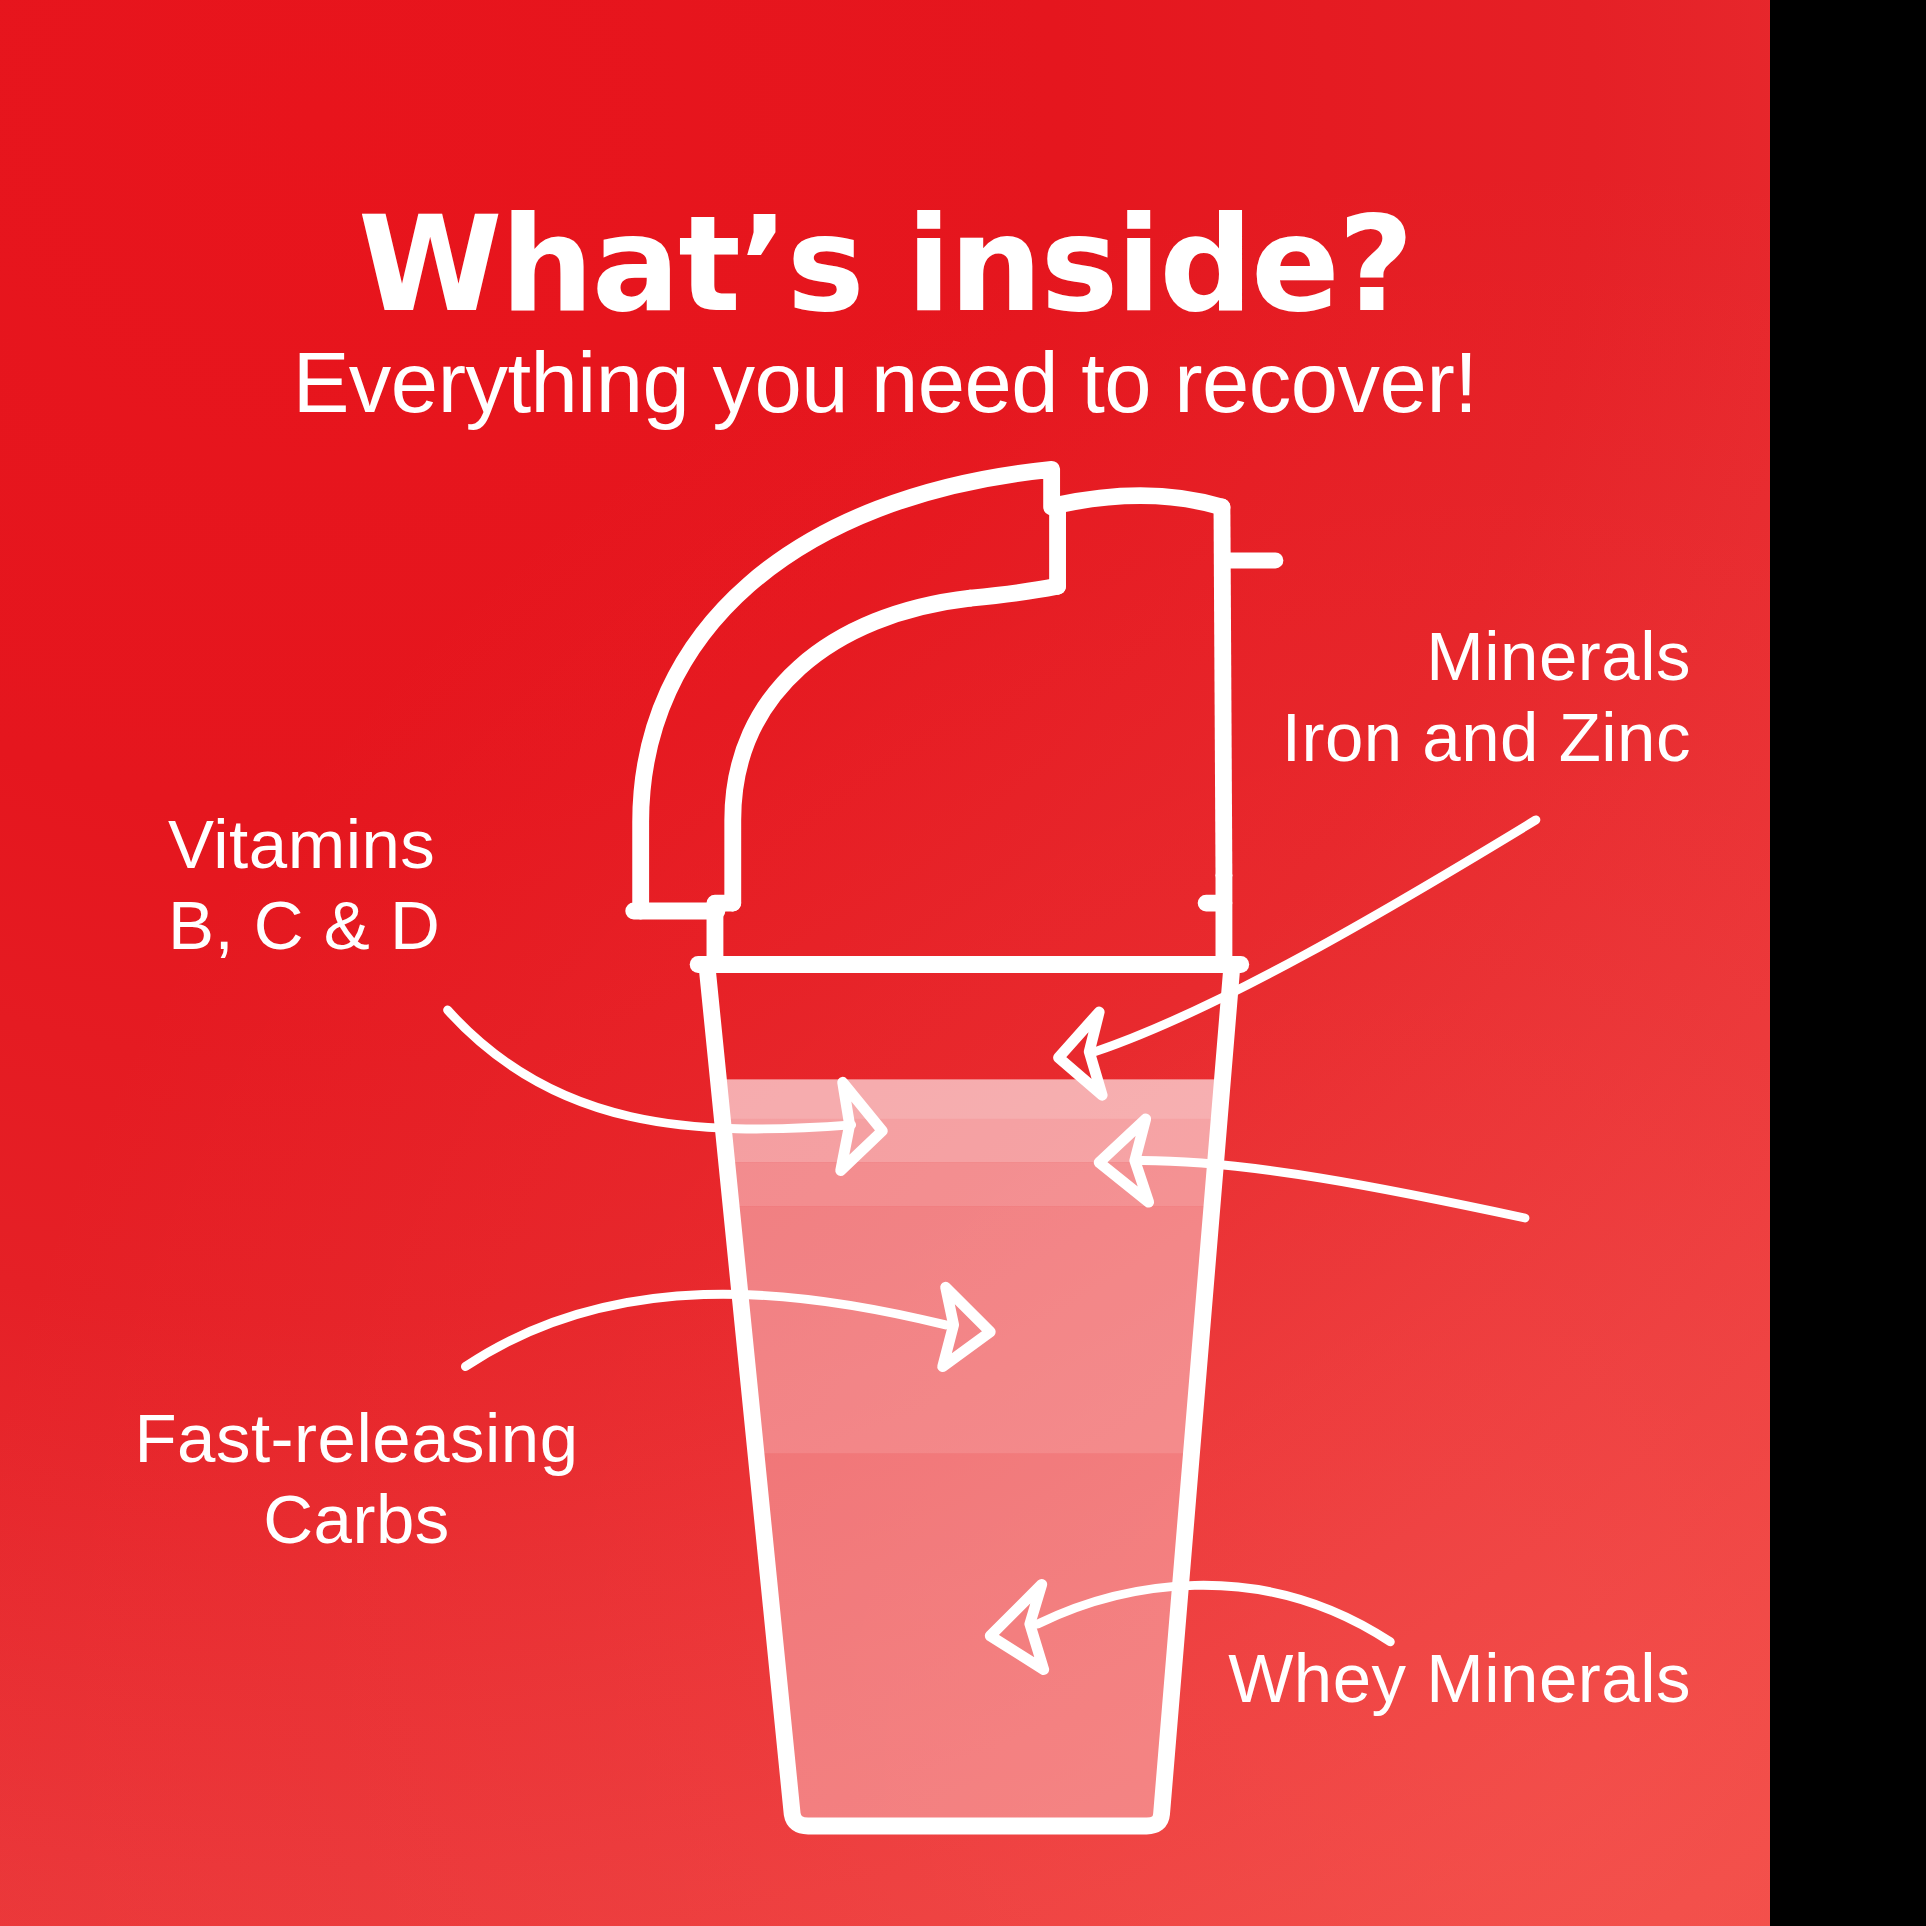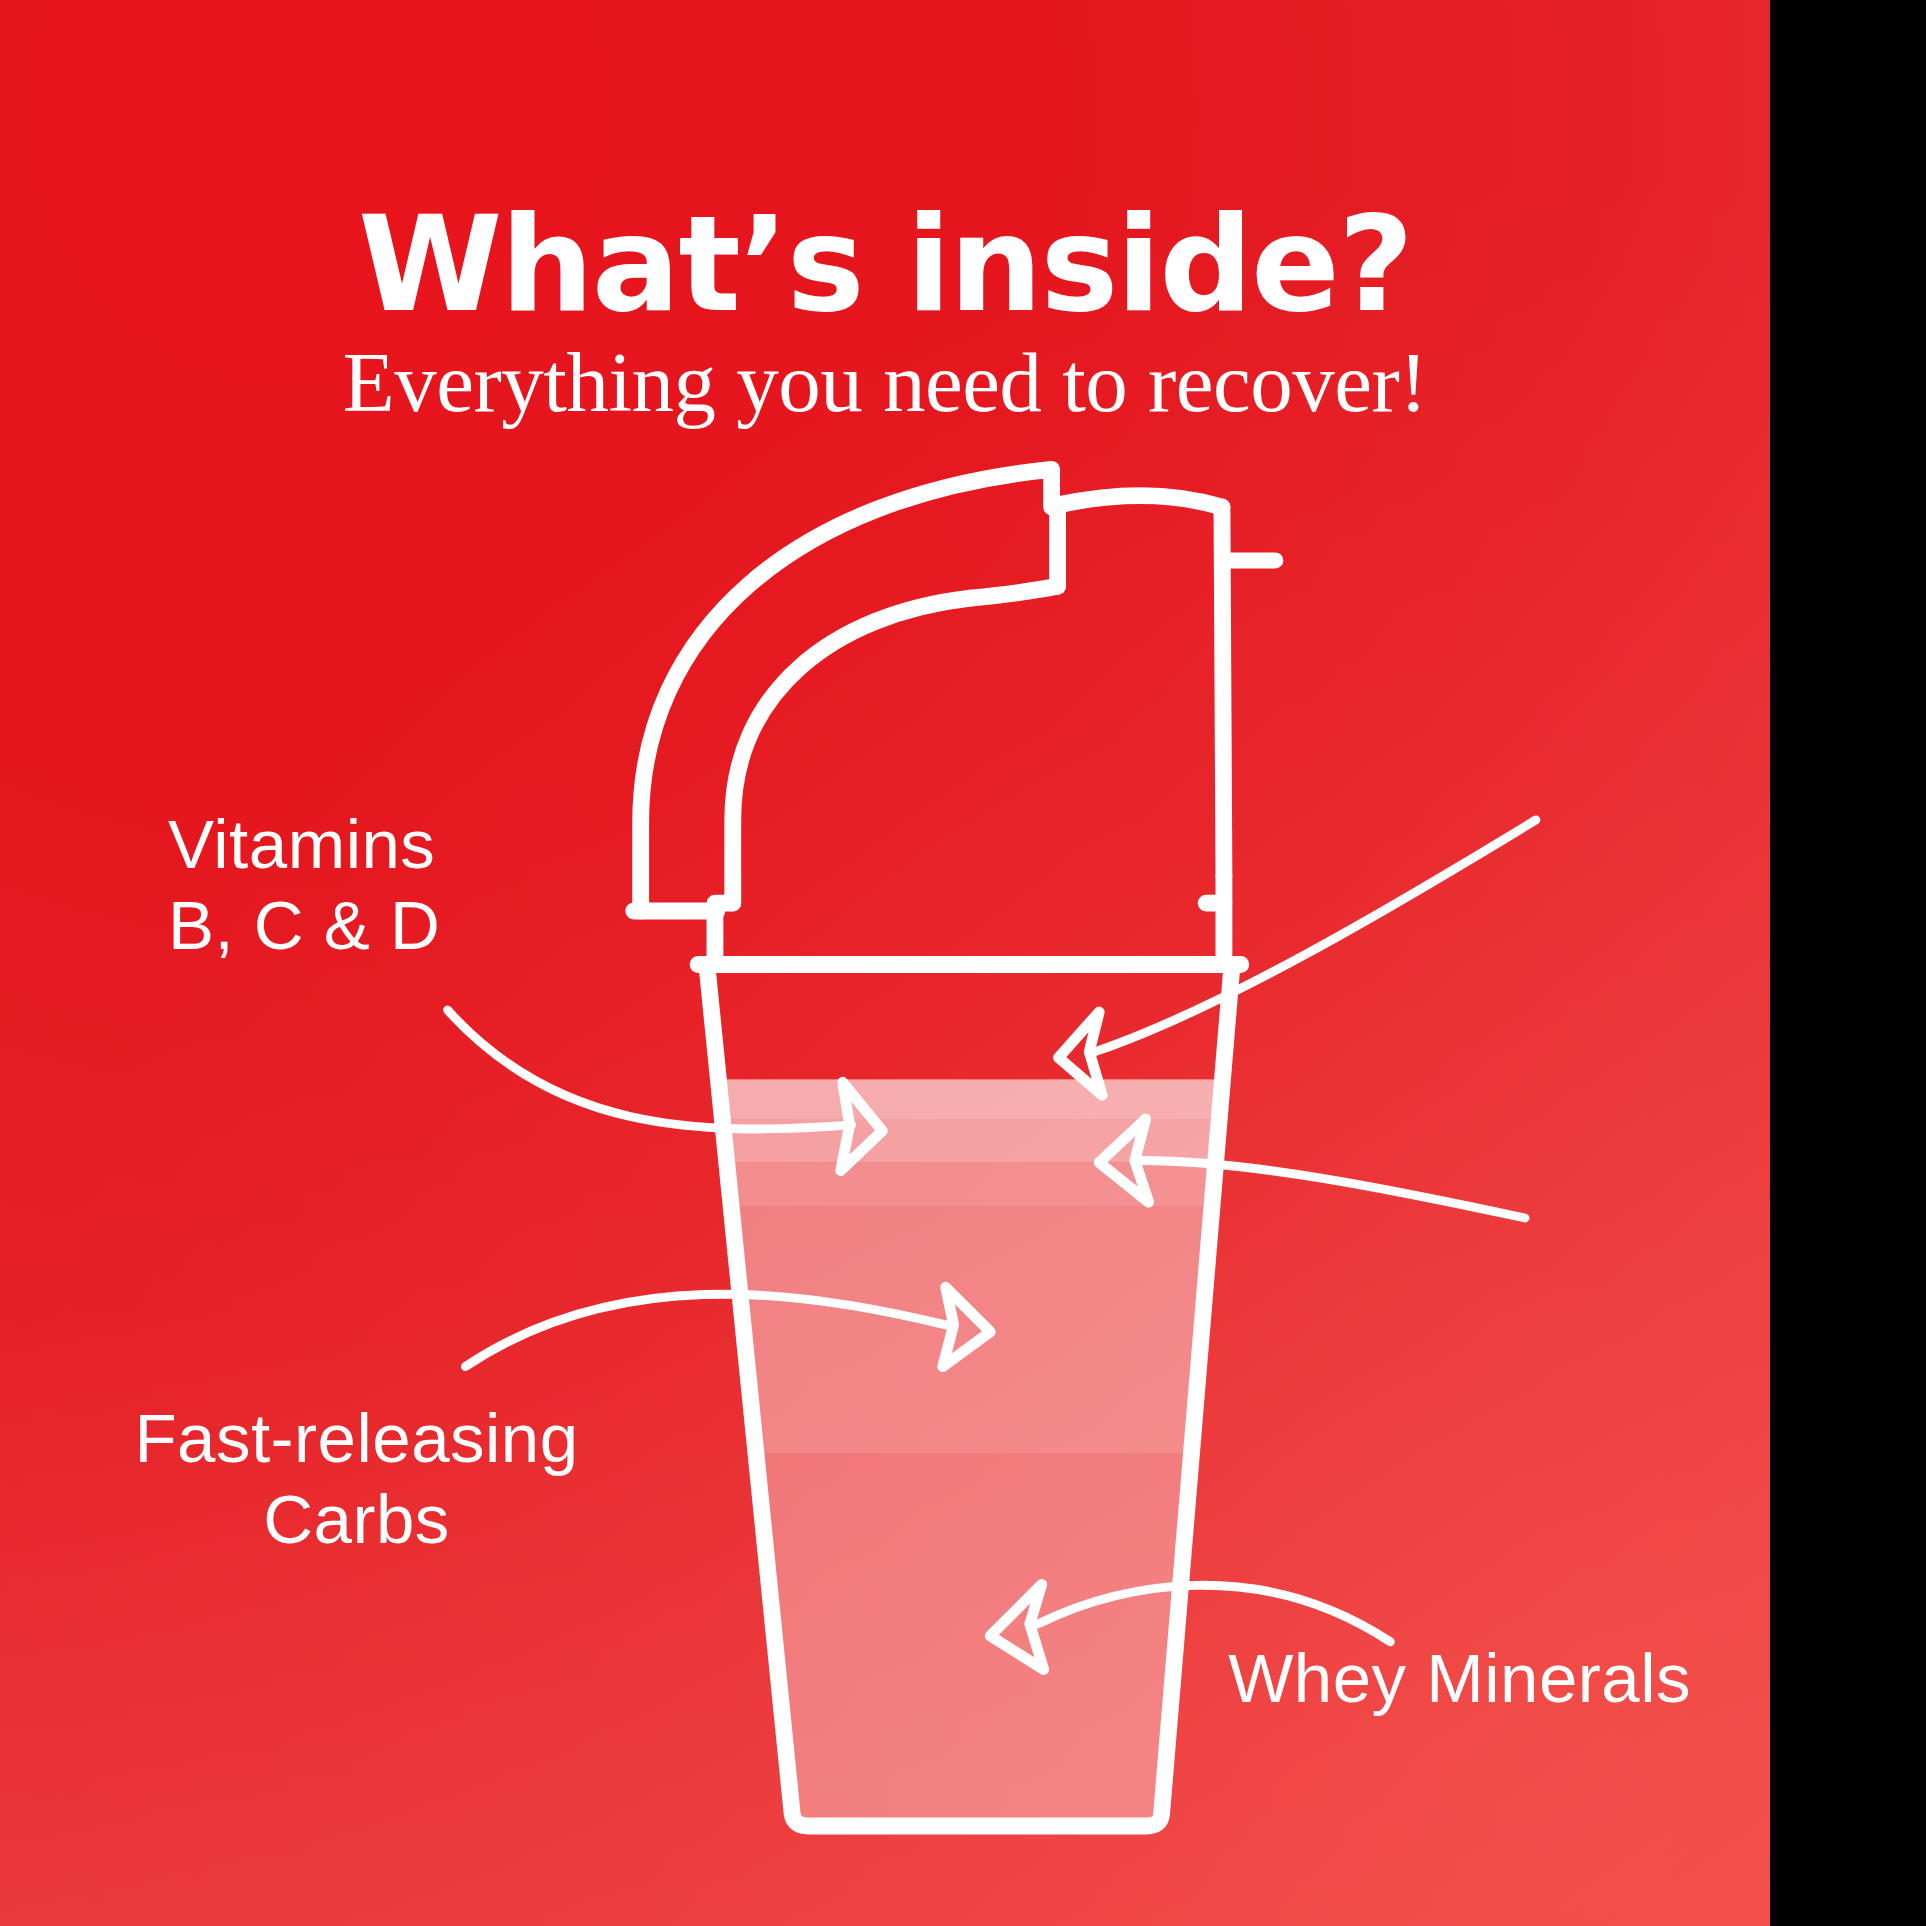--- a/index.html
+++ b/index.html
@@ -42,21 +42,21 @@
     line-height: 1.0;
     font-family: "DejaVu Sans", sans-serif;
     font-weight: 700;
     letter-spacing: -2px;
   }
   #page-subtitle {
     top: 269px;
     font-size: 85px;
     line-height: 1.0;
     font-weight: 300;
-    font-family: Liberation Serif, serif;
+    font-family: Liberation Sans, sans-serif;
     letter-spacing: -0.5px;
   }
 
   .callout {
     position: absolute;
     color: #ffffff;
     font-weight: 300;
     font-size: 69px;
     line-height: 1.18;
     font-family: "Liberation Sans", sans-serif;
@@ -155,19 +155,21 @@
     <h1 class="title" id="page-title">What’s inside?</h1>
 
     <h2 class="title" id="page-subtitle">Everything you need to recover!</h2>
 
     <div class="callout center" id="label-carbs">Fast-releasing
 Carbs</div>
 
     <div class="callout left" id="label-vitamins">Vitamins
 B, C &amp; D</div>
 
+    <div class="callout right" id="label-minerals">Minerals
+Iron and Zinc</div>
 
 
     <div class="callout right" id="label-whey">Whey Minerals</div>
 
   </div>
 </div>
 
 
 </body></html>

